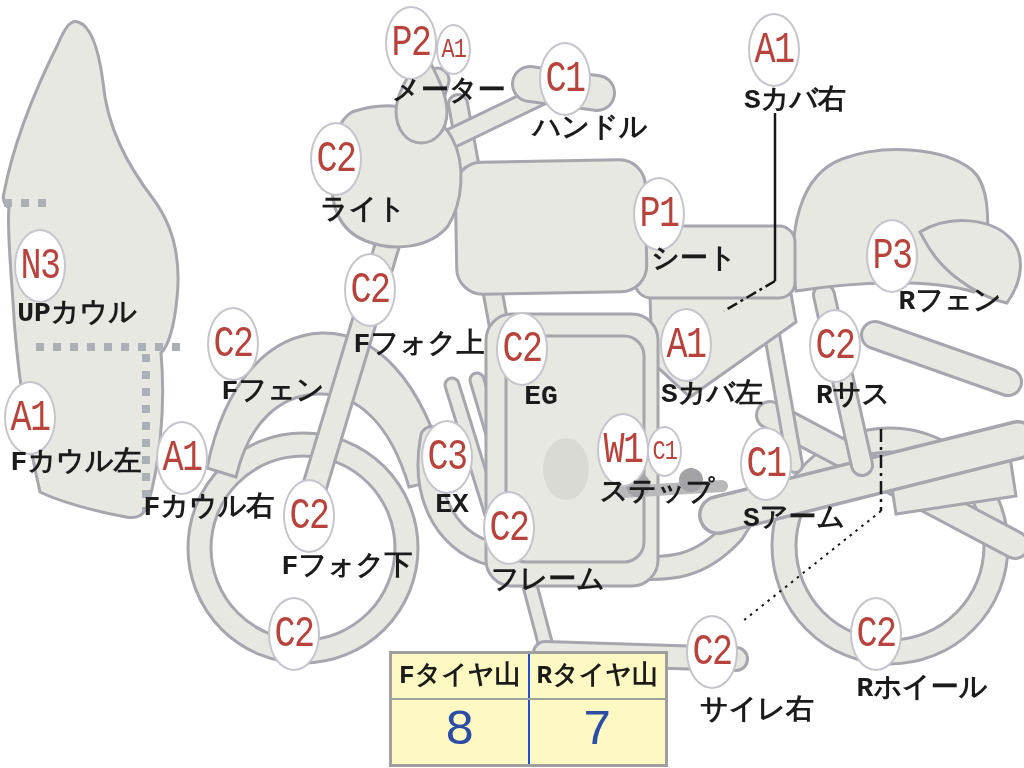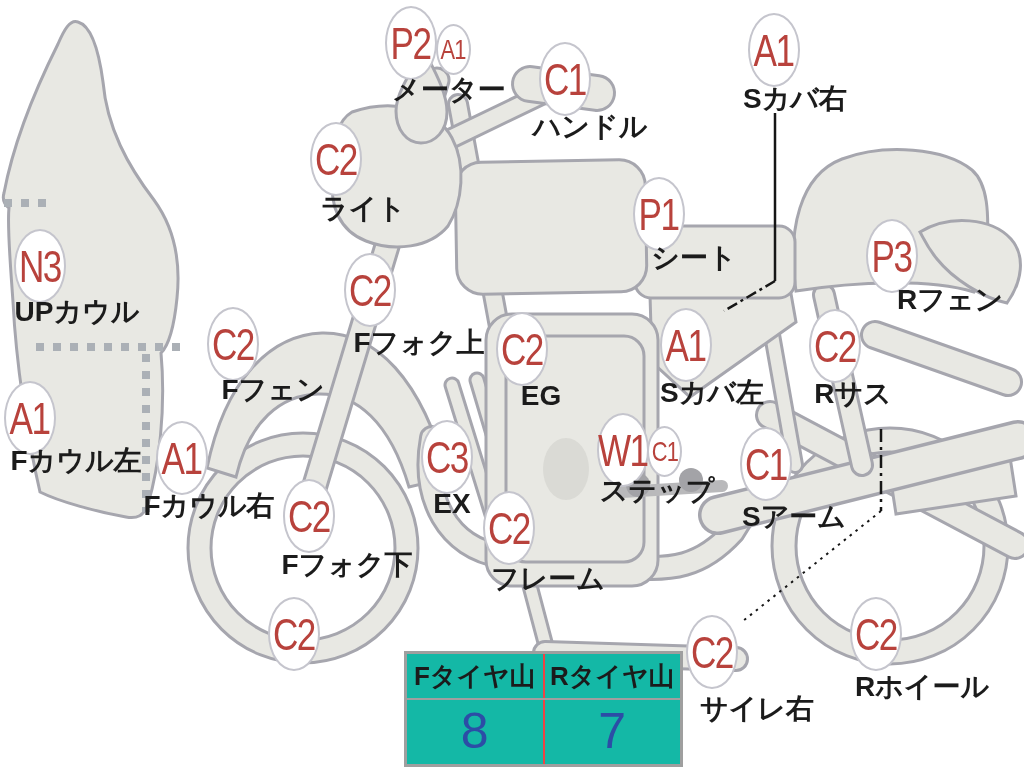--- a/index.html
+++ b/index.html
@@ -1,18 +1,18 @@
 <!DOCTYPE html>
 <html><head>
 <meta charset="utf-8">
 <style>
   html,body{margin:0;padding:0;}
   body{width:1024px;height:768px;background:#ffffff;overflow:hidden;
        font-family:"Liberation Sans","DejaVu Sans",sans-serif;}
-  .stage{position:relative;width:1024px;height:768px;background:#fff;}
+  .stage{position:relative;width:1024px;height:768px;background:#fff;font-family:Liberation Mono, monospace;}
   .stage svg{position:absolute;left:0;top:0;}
 
   
   .bf{fill:#e8e8e3;stroke:#a6a6ae;stroke-width:3;}
   .bo{stroke:#a6a6ae;fill:none;stroke-linecap:round;}
   .bi{stroke:#e8e8e3;fill:none;stroke-linecap:round;}
   .wh{fill:#ffffff;stroke:#a6a6ae;stroke-width:3;}
   .dot{stroke:#abb0b6;stroke-width:8;stroke-dasharray:8 9;fill:none;}
   .ldr{stroke:#161616;fill:none;}
 
@@ -22,25 +22,25 @@
           background:#fff;border:2px solid #c5c5cd;border-radius:50%;
           display:flex;align-items:center;justify-content:center;}
   .bubble.small{width:31px;height:47px;margin-left:-16px;margin-top:-24px;}
   .code{font-size:45px;line-height:1;color:#b8423c;transform:scaleX(0.78);
         letter-spacing:-2px;white-space:nowrap;}
   .bubble.small .code{font-size:28px;letter-spacing:-1px;}
   .caption{position:absolute;transform:translate(-50%,-50%);font-size:28px;
            font-weight:600;color:#1b1b1b;white-space:nowrap;}
 
   
-  .tire-table{position:absolute;left:404px;top:651px;width:273px;background:#14b8a6;
+  .tire-table{position:absolute;left:389px;top:651px;width:273px;background:#fef9c3;
               border:3px solid #9f9f9f;}
   .tt-row{display:flex;}
   .tt-cell{flex:1;text-align:center;overflow:hidden;}
-  .tt-cell + .tt-cell{border-left:2px solid #ef4444;}
+  .tt-cell + .tt-cell{border-left:2px solid #1d4ed8;}
   .tt-head .tt-cell{height:44px;line-height:44px;font-size:26px;font-weight:600;color:#1b1b1b;}
   .tt-vals{border-top:2px solid #9f9f9f;}
   .tt-vals .tt-cell{height:64px;line-height:62px;font-size:50px;color:#2c4da6;}
 </style>
 </head>
 <body>
 
 <div class="stage">
 
   <svg width="1024" height="768" viewBox="0 0 1024 768">

